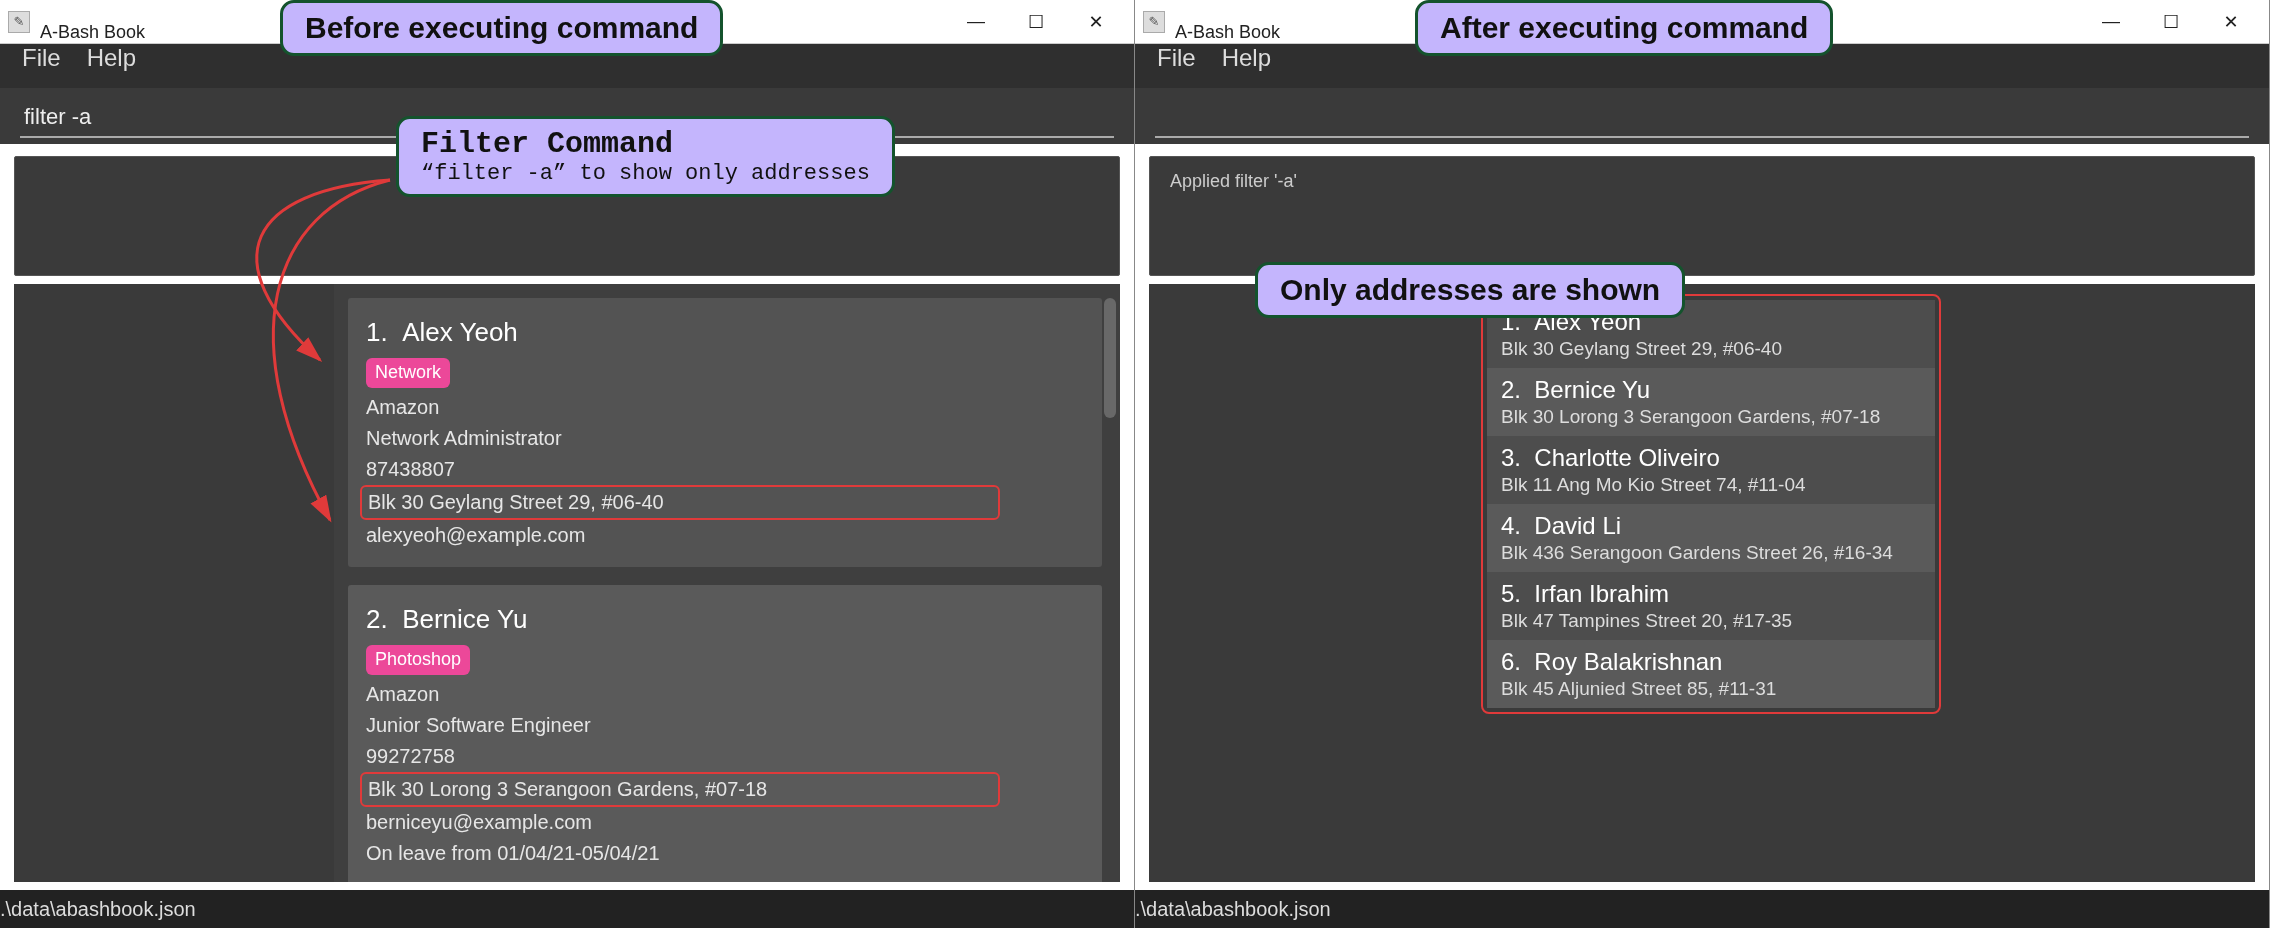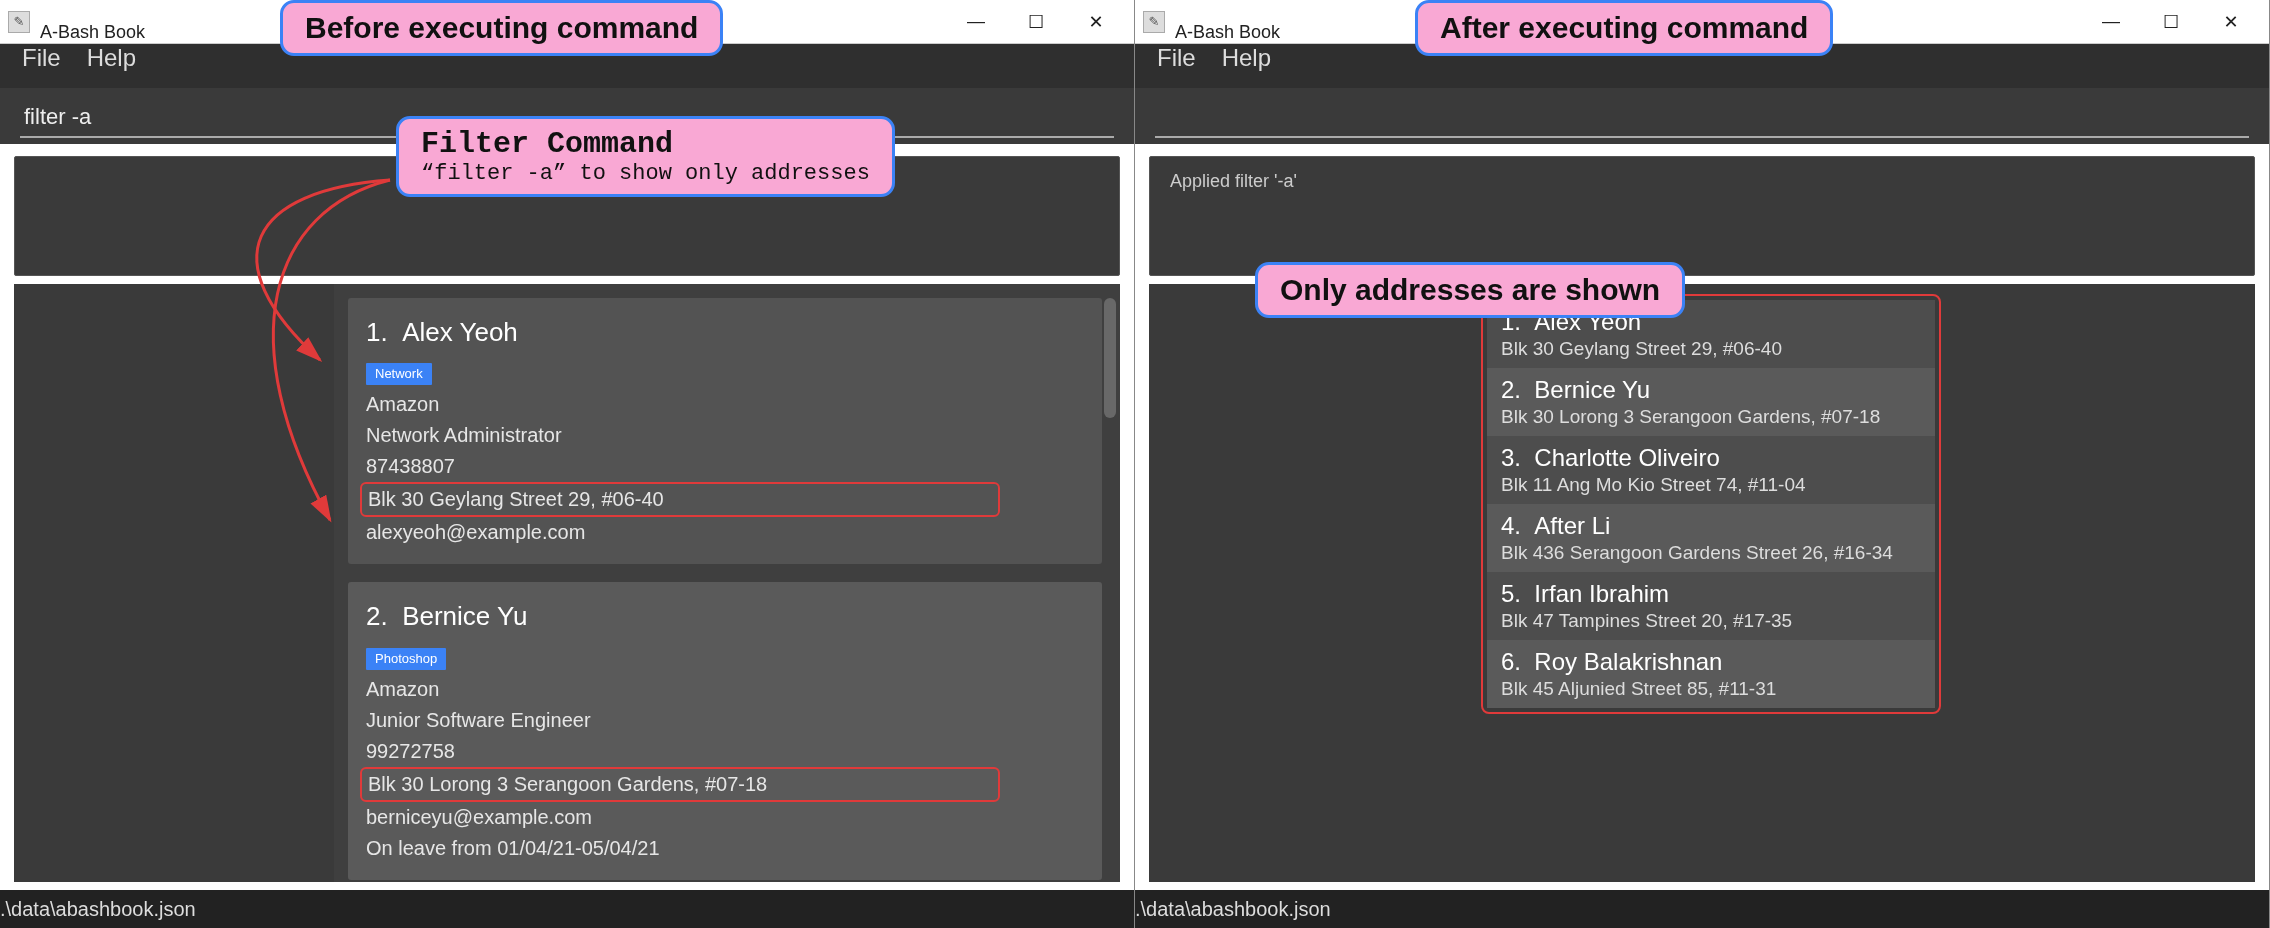--- a/index.html
+++ b/index.html
@@ -118,25 +118,25 @@
     margin-bottom: 18px;
     color:#eee;
     font-size:20px;
     line-height:1.55;
     position:relative;
   }
   .card.alt { background:#5a5a5a; }
   .card .name { font-size:26px; font-weight:500; color:#fff; margin-bottom:4px; }
   .tag {
     display:inline-block;
-    background:#3b82f6;
+    background:#ec4899;
     color:#fff;
-    font-size:13px;
+    font-size:18px;
     padding:1px 9px;
-    border-radius:1px;
+    border-radius:6px;
     margin: 2px 0 4px 0;
   }
   .card .line { color:#e6e6e6; font-size:20px; }
   .hlbox {
     border: 2px solid #e03a3a;
     border-radius:6px;
     padding: 0 6px;
     margin-left:-6px;
     display:inline-block;
     min-width: 640px;
@@ -163,22 +163,22 @@
   .crow .caddr { font-size:19px; color:#ddd; }
   .clist-outline {
     border: 2px solid #e03a3a;
     border-radius:8px;
     padding: 4px;
   }
 
   
   .callout {
     position:absolute;
-    background:#f9a8d4;
-    border: 3px solid #3b82f6;
+    background:#c4b5fd;
+    border: 3px solid #14532d;
     border-radius:14px;
     padding: 8px 22px;
     color:#111;
     z-index: 50;
     font-family: "Trebuchet MS","Segoe UI",sans-serif;
   }
   .callout .big { font-size:30px; font-weight:700; }
   .callout .sub { font-size:22px; font-weight:500; }
 
   .arrow-svg {
@@ -307,21 +307,21 @@
         </div>
         <div class="crow">
           <div class="cname"><span>2.</span>&nbsp;&nbsp;<span>Bernice Yu</span></div>
           <div class="caddr">Blk 30 Lorong 3 Serangoon Gardens, #07-18</div>
         </div>
         <div class="crow">
           <div class="cname"><span>3.</span>&nbsp;&nbsp;<span>Charlotte Oliveiro</span></div>
           <div class="caddr">Blk 11 Ang Mo Kio Street 74, #11-04</div>
         </div>
         <div class="crow">
-          <div class="cname"><span>4.</span>&nbsp;&nbsp;<span>After Li</span></div>
+          <div class="cname"><span>4.</span>&nbsp;&nbsp;<span>David Li</span></div>
           <div class="caddr">Blk 436 Serangoon Gardens Street 26, #16-34</div>
         </div>
         <div class="crow">
           <div class="cname"><span>5.</span>&nbsp;&nbsp;<span>Irfan Ibrahim</span></div>
           <div class="caddr">Blk 47 Tampines Street 20, #17-35</div>
         </div>
         <div class="crow">
           <div class="cname"><span>6.</span>&nbsp;&nbsp;<span>Roy Balakrishnan</span></div>
           <div class="caddr">Blk 45 Aljunied Street 85, #11-31</div>
         </div>

